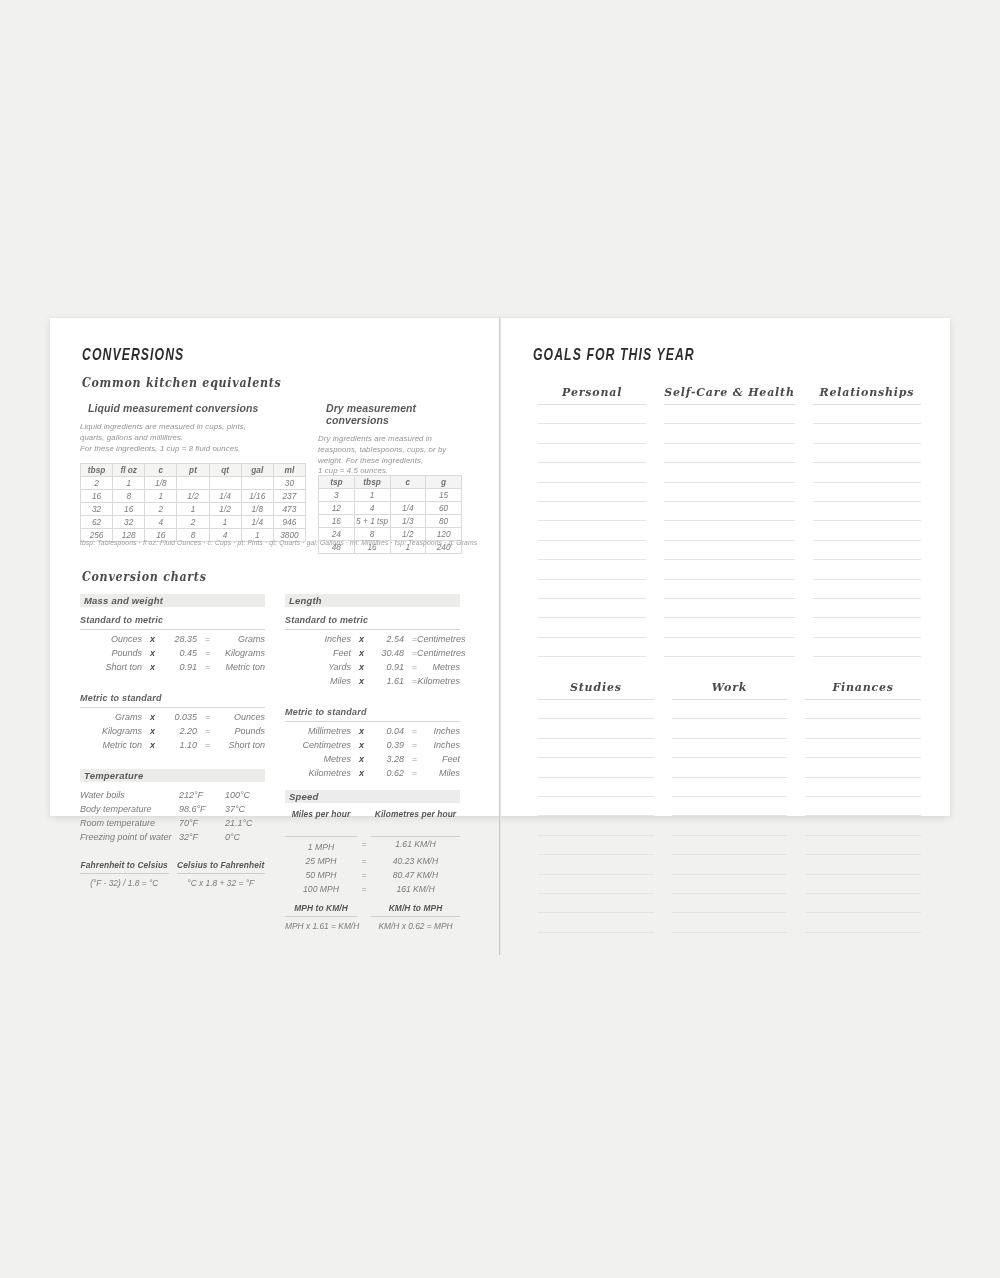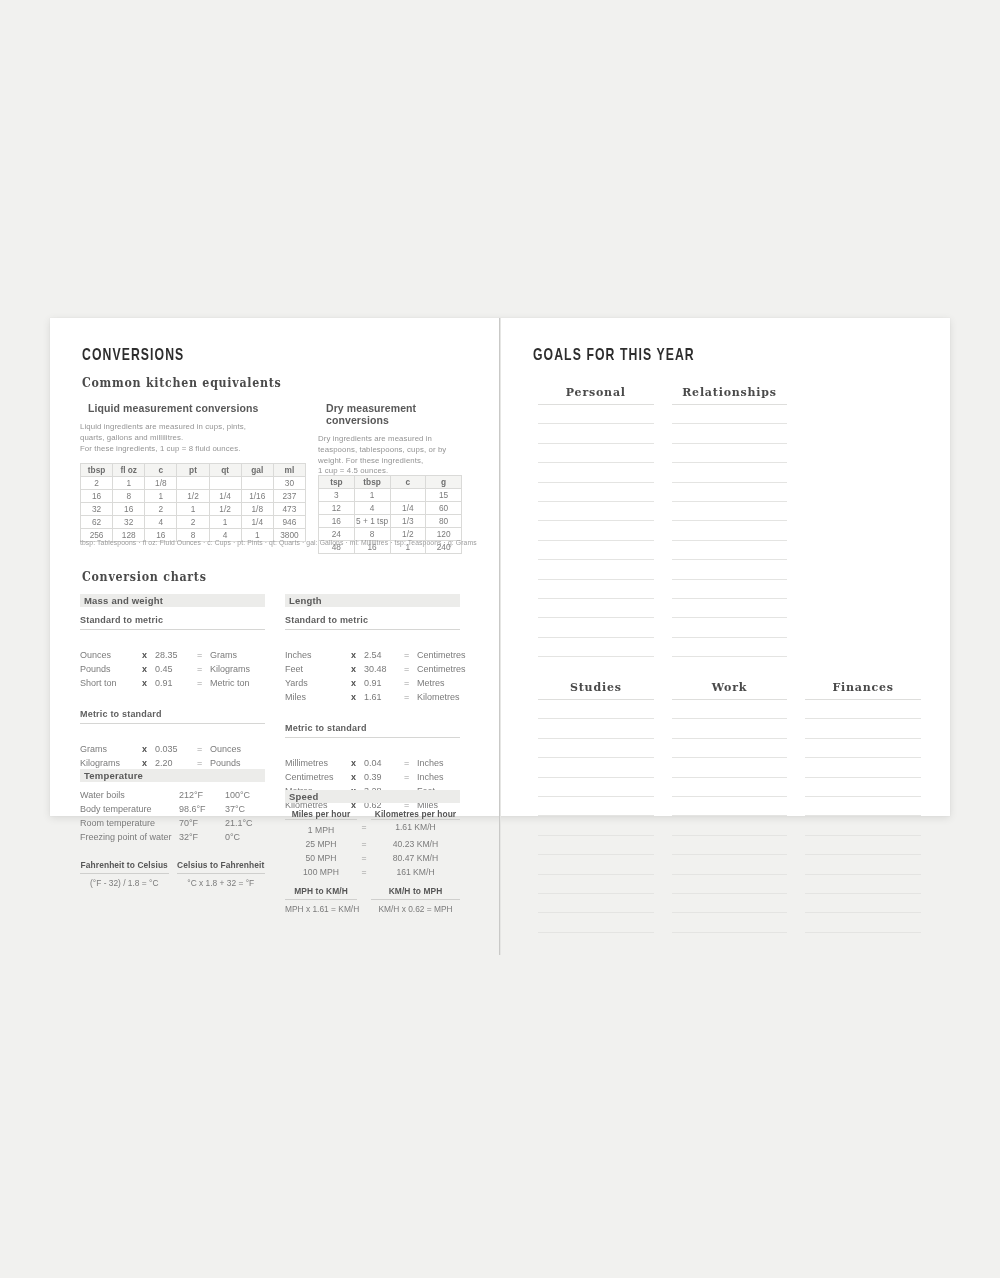--- a/index.html
+++ b/index.html
@@ -8,20 +8,21 @@
     background:#f1f1ef;
     font-family:"Liberation Sans",sans-serif;
     position:relative;
     -webkit-font-smoothing:antialiased;
   }
   .spread{
     position:absolute;left:50px;top:318px;width:900px;height:498px;
     background:#ffffff;
     box-shadow:0 2px 8px rgba(0,0,0,0.10), 0 0 1px rgba(0,0,0,0.08);
     display:flex;
+    font-style:italic;
   }
   .page{position:relative;width:450px;height:637px;}
   .page-left{border-right:1px solid #c9c9c7;}
   .page-right{border-left:1px solid #e6e6e4;}
 
   
   .page-title{
     position:absolute;top:27px;left:32px;margin:0;
     font-size:17px;font-weight:700;color:#2d2d2d;
     letter-spacing:1.5px;white-space:nowrap;
@@ -68,21 +69,21 @@
   .conv-block.speed{left:235px;width:175px;top:472px;}
   .bar{
     background:#ececea;height:13px;line-height:13px;padding:0 4px;
     font-size:9.5px;font-weight:700;color:#5a5a5a;letter-spacing:0.2px;
   }
   .sub-head{
     margin-top:7px;padding:1px 0 4px 0;border-bottom:1px solid #d6d6d4;
     font-size:9px;font-weight:700;color:#5f5f5f;letter-spacing:0.2px;
   }
   .sub-head.second{margin-top:18px;}
-  .conv-rows{margin-top:18px;}
+  .conv-rows{margin-top:2px;text-align:right;}
   .conv-row{
     display:grid;grid-template-columns:62px 13px 42px 13px 1fr;
     align-items:center;height:14px;font-size:9px;color:#7b7b7b;
   }
   .conv-block.length .conv-row{grid-template-columns:66px 13px 40px 13px 1fr;}
   .conv-row .op-x{font-weight:700;color:#4e4e4e;}
   .conv-row .op-eq{color:#9a9a9a;}
 
   
   .temp-rows{margin-top:6px;}
@@ -98,21 +99,21 @@
     padding-bottom:3px;border-bottom:1px solid #cfcfcd;letter-spacing:0.1px;
   }
   .formula-cell .f-body{
     font-size:8.4px;color:#7b7b7b;text-align:center;padding-top:4px;
   }
 
   
   .speed-grid{display:grid;grid-template-columns:72px 14px 1fr;margin-top:6px;}
   .speed-grid .s-head{
     font-size:8.4px;font-weight:700;color:#565656;text-align:center;
-    padding-bottom:0;border-bottom:1px solid #cfcfcd;white-space:nowrap;letter-spacing:0.1px;
+    padding-bottom:17px;border-bottom:1px solid #cfcfcd;white-space:nowrap;letter-spacing:0.1px;
   }
   .speed-row{display:contents;}
   .speed-row span{
     font-size:8.6px;color:#7b7b7b;text-align:center;height:14px;
     display:flex;align-items:center;justify-content:center;
   }
   .speed-row .op-eq{color:#9a9a9a;}
   .speed-rows-start{margin-top:3px;}
   .speed-bottom{display:grid;grid-template-columns:72px 14px 1fr;margin-top:7px;}
   .speed-bottom .f-body{
@@ -457,20 +458,36 @@
           <div class="goal-line"></div>
           <div class="goal-line"></div>
           <div class="goal-line"></div>
           <div class="goal-line"></div>
           <div class="goal-line"></div>
           <div class="goal-line"></div>
           <div class="goal-line"></div>
           <div class="goal-line"></div>
         </div>
         <div class="goal-col">
+          <div class="goal-header">Self-Care &amp; Health</div>
+          <div class="goal-line"></div>
+          <div class="goal-line"></div>
+          <div class="goal-line"></div>
+          <div class="goal-line"></div>
+          <div class="goal-line"></div>
+          <div class="goal-line"></div>
+          <div class="goal-line"></div>
+          <div class="goal-line"></div>
+          <div class="goal-line"></div>
+          <div class="goal-line"></div>
+          <div class="goal-line"></div>
+          <div class="goal-line"></div>
+          <div class="goal-line"></div>
+        </div>
+        <div class="goal-col">
           <div class="goal-header">Relationships</div>
           <div class="goal-line"></div>
           <div class="goal-line"></div>
           <div class="goal-line"></div>
           <div class="goal-line"></div>
           <div class="goal-line"></div>
           <div class="goal-line"></div>
           <div class="goal-line"></div>
           <div class="goal-line"></div>
           <div class="goal-line"></div>

